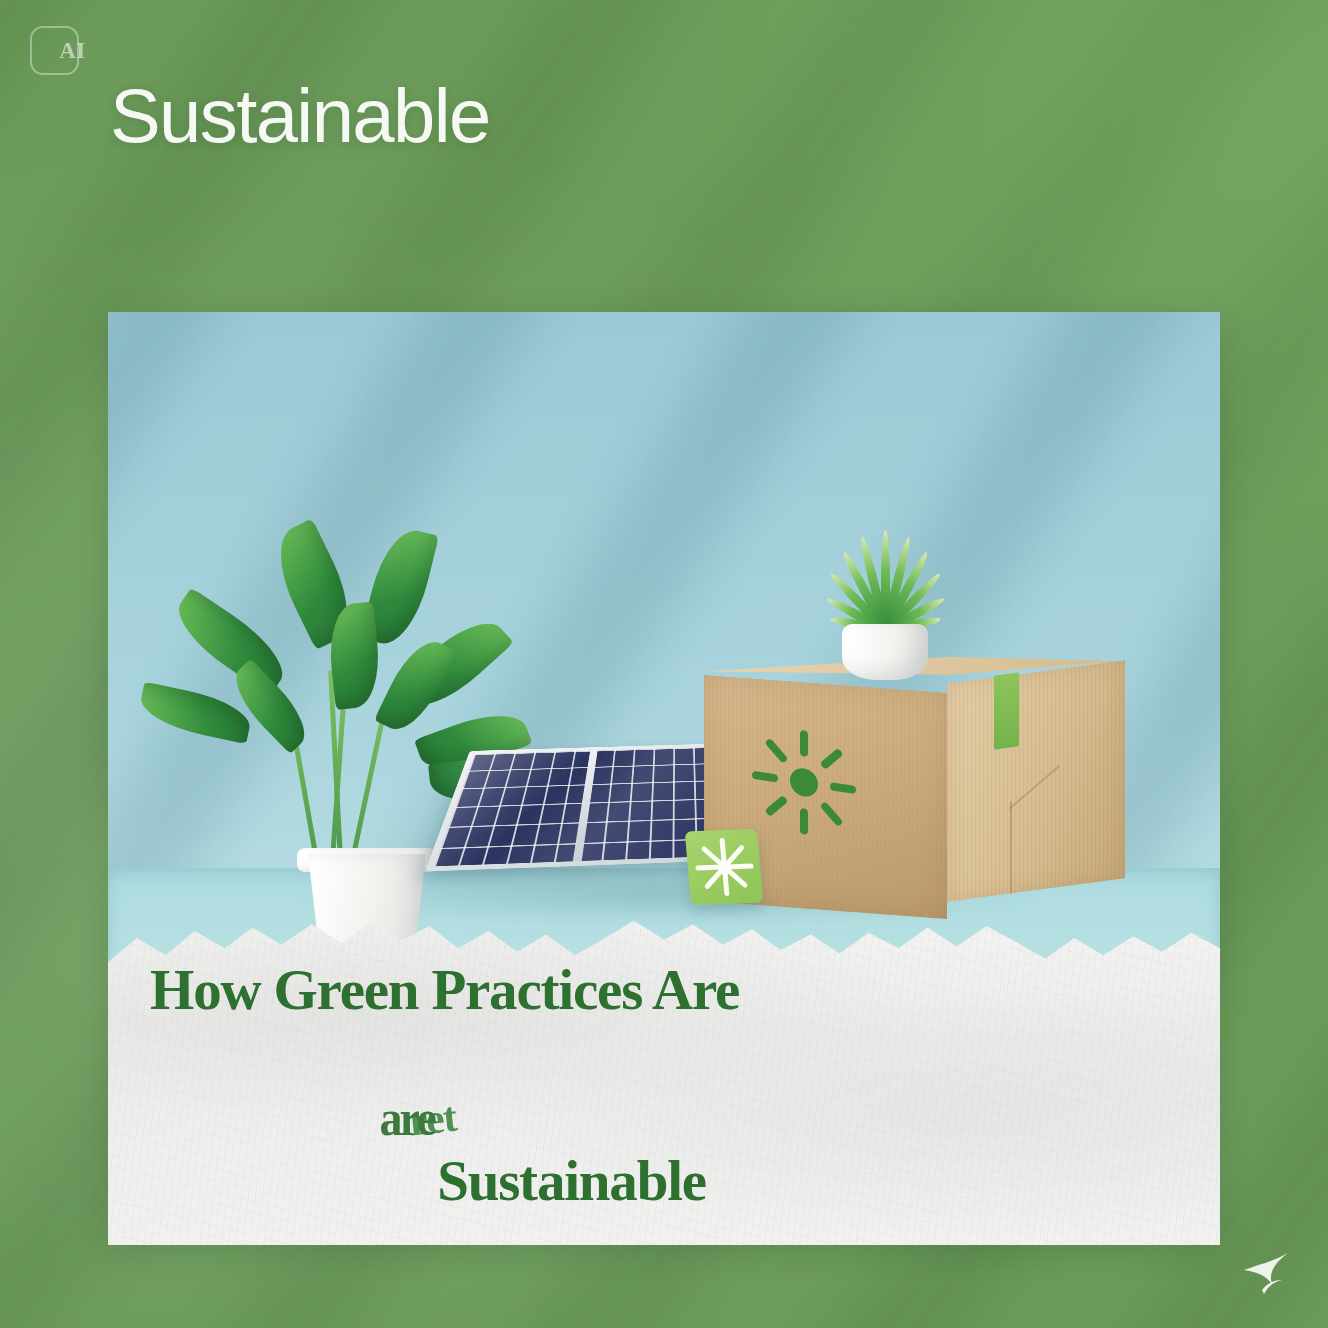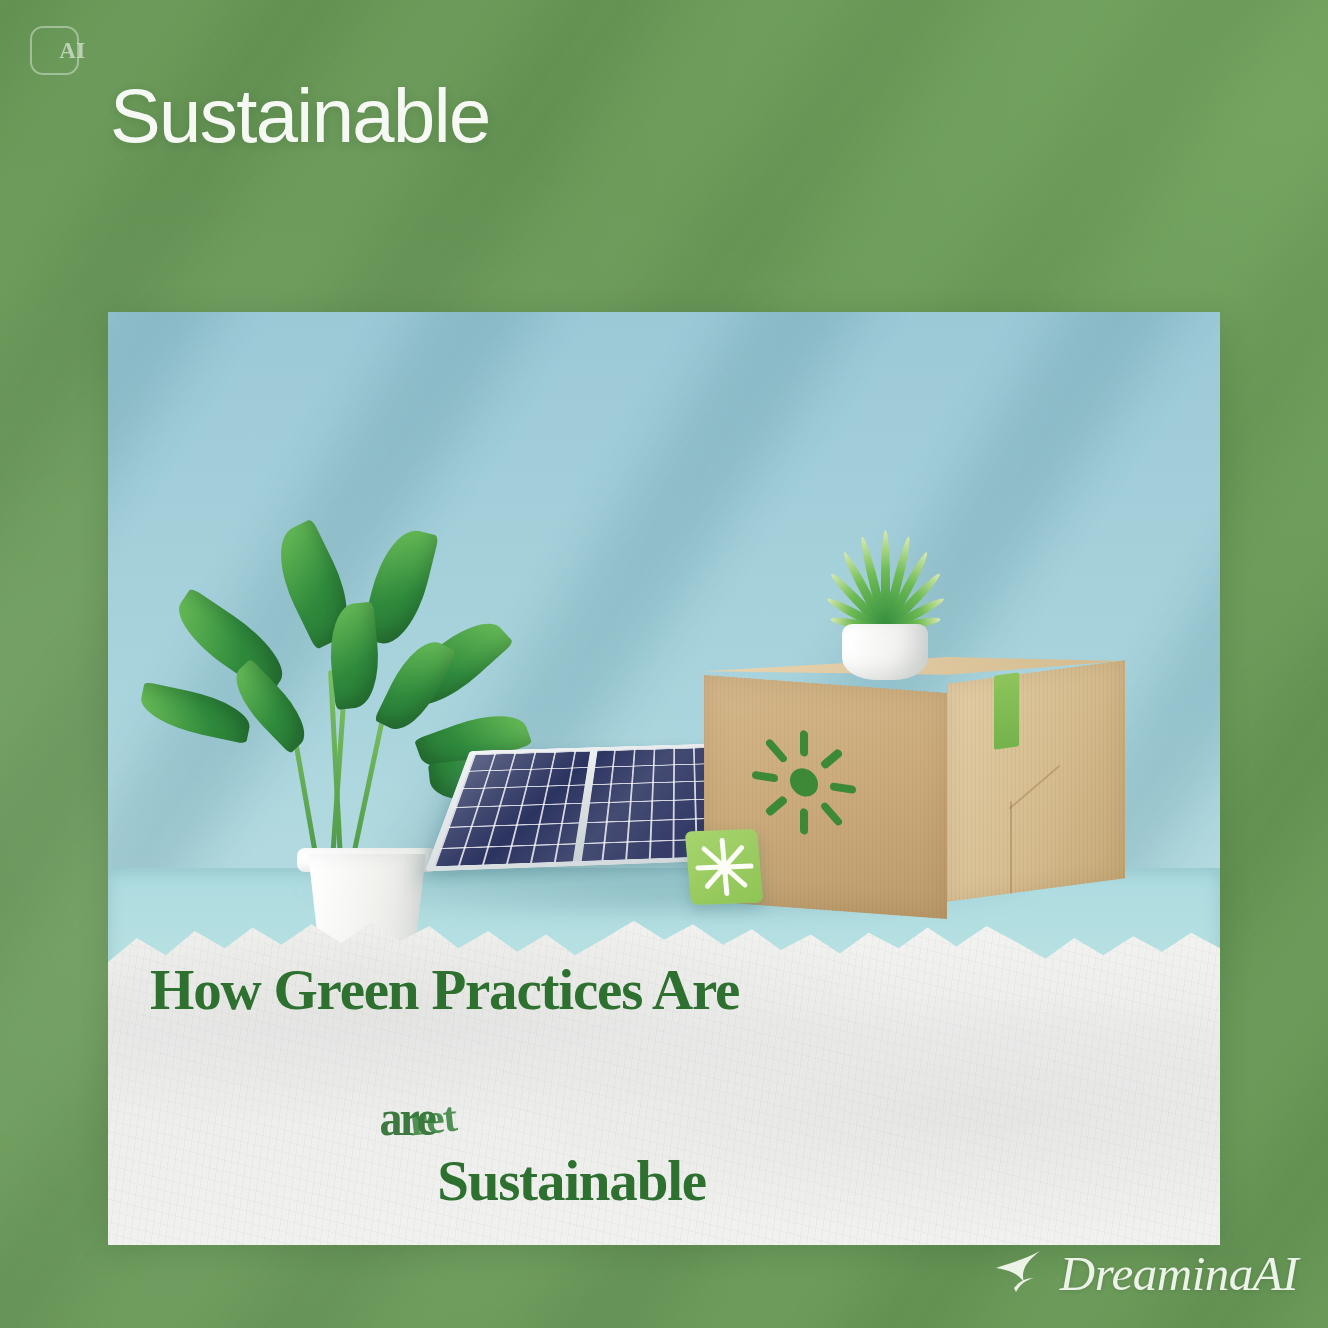--- a/index.html
+++ b/index.html
@@ -440,16 +440,15 @@
 
       </div>
     </div>
   </div>
 
   <div class="watermark">
     <svg class="wm-mark" viewBox="0 0 56 52">
       <path d="M46 3 C30 12, 18 14, 2 20 C16 22, 24 26, 30 34 C26 22, 34 12, 46 3 Z" fill="#eef3ea"></path>
       <path d="M22 44 C26 36, 32 32, 40 30 C31 30, 25 34, 20 40 Z" fill="#eef3ea"></path>
     </svg>
-    <span class="wm-text">DreaminaAI</span>
   </div>
 
 </div>
 
 </body></html>

